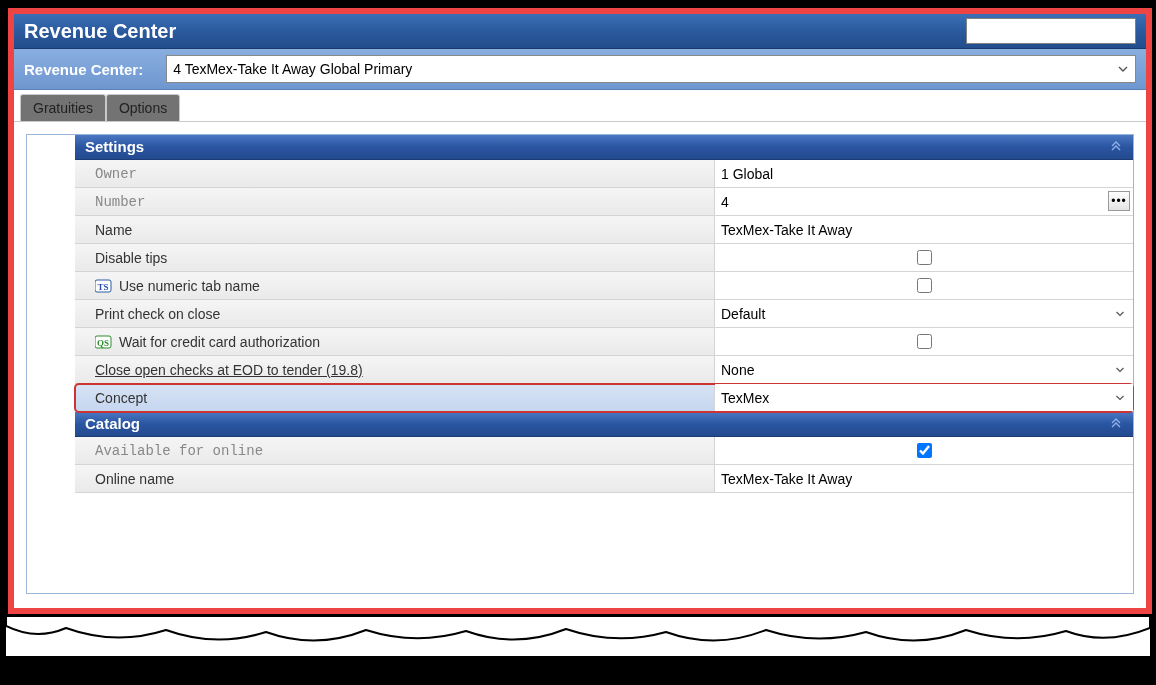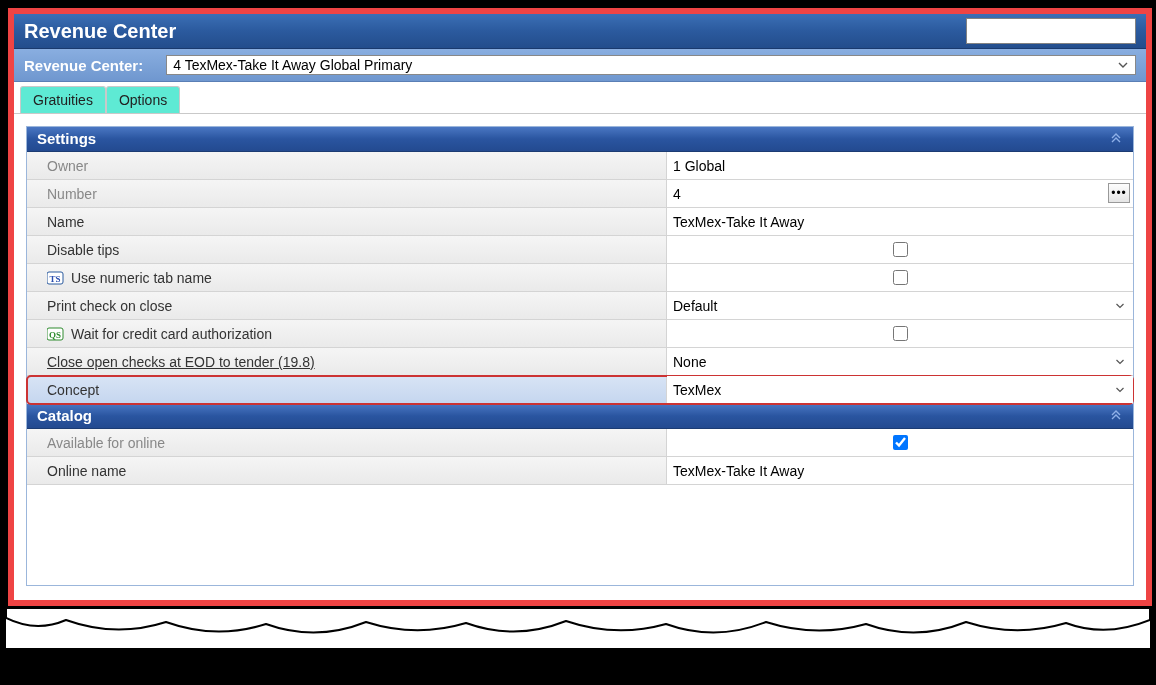--- a/index.html
+++ b/index.html
@@ -50,21 +50,21 @@
     font-weight: bold;
     font-size: 15px;
   }
   .selector-dropdown {
     flex: 1;
     background: #fff;
     border: 1px solid #888;
     padding: 3px 24px 3px 6px;
     font-size: 14px;
     position: relative;
-    height: 20px;
+    height: 28px;
     display: flex;
     align-items: center;
   }
   .selector-dropdown .chev {
     position: absolute;
     right: 6px;
     top: 50%;
     transform: translateY(-50%);
   }
   .tabs-row {
@@ -73,40 +73,41 @@
     display: flex;
     gap: 0;
     border-bottom: 1px solid #c9c9c9;
   }
   .tab {
     padding: 5px 12px 5px 12px;
     font-size: 14px;
     color: #222;
     border: 1px solid #c9c9c9;
     border-bottom: none;
-    background: #5eead4;
+    background: #737373;
     margin-right: 0px;
     position: relative;
     cursor: pointer;
     border-radius: 3px 3px 0 0;
   }
   .tab.active {
     background: #fff;
     border-color: #888;
     font-weight: normal;
     z-index: 2;
     top: 1px;
   }
   .content-area {
     padding: 12px 12px 14px 12px;
     background: #fff;
   }
   .panel {
     border: 1px solid #9bb6db;
     background: #fff;
+    padding-left: 48px;
   }
   .section-header {
     background: linear-gradient(to bottom, #4a77c3 0%, #2a55a0 50%, #234a90 100%);
     color: #fff;
     font-weight: bold;
     font-size: 15px;
     padding: 3px 10px 4px 10px;
     display: flex;
     align-items: center;
     border-bottom: 1px solid #1c3c73;
@@ -128,21 +129,21 @@
     flex: 0 0 640px;
     display: flex;
     align-items: center;
     padding-left: 20px;
     gap: 4px;
     background: linear-gradient(to bottom, #f5f5f5 0%, #eaeaea 100%);
     border-right: 1px solid #d4d4d4;
     font-size: 14px;
     color: #333;
   }
-  .prop-label.disabled { color: #888; }
+  .prop-label.disabled { color: #888; font-family: Liberation Mono, monospace; }
   .prop-label.underlined span.txt { text-decoration: underline; }
   .prop-value {
     flex: 1;
     display: flex;
     align-items: center;
     padding: 0 6px;
     font-size: 14px;
     background: #fff;
     position: relative;
   }

